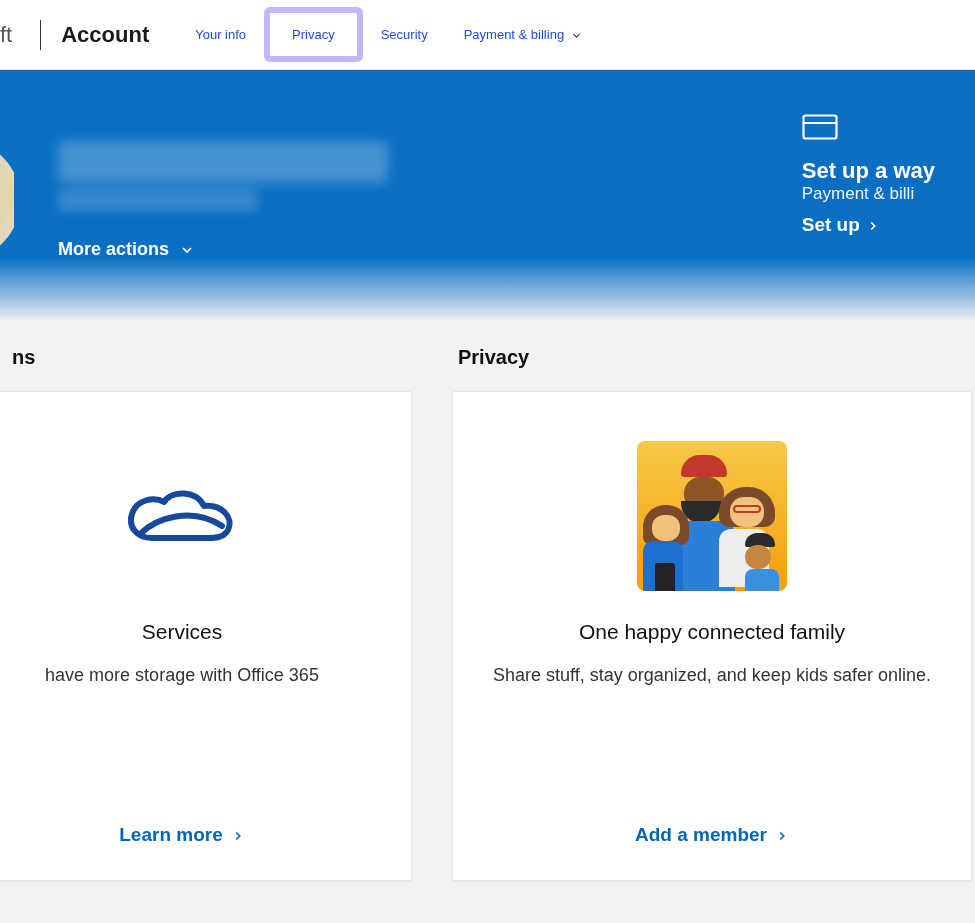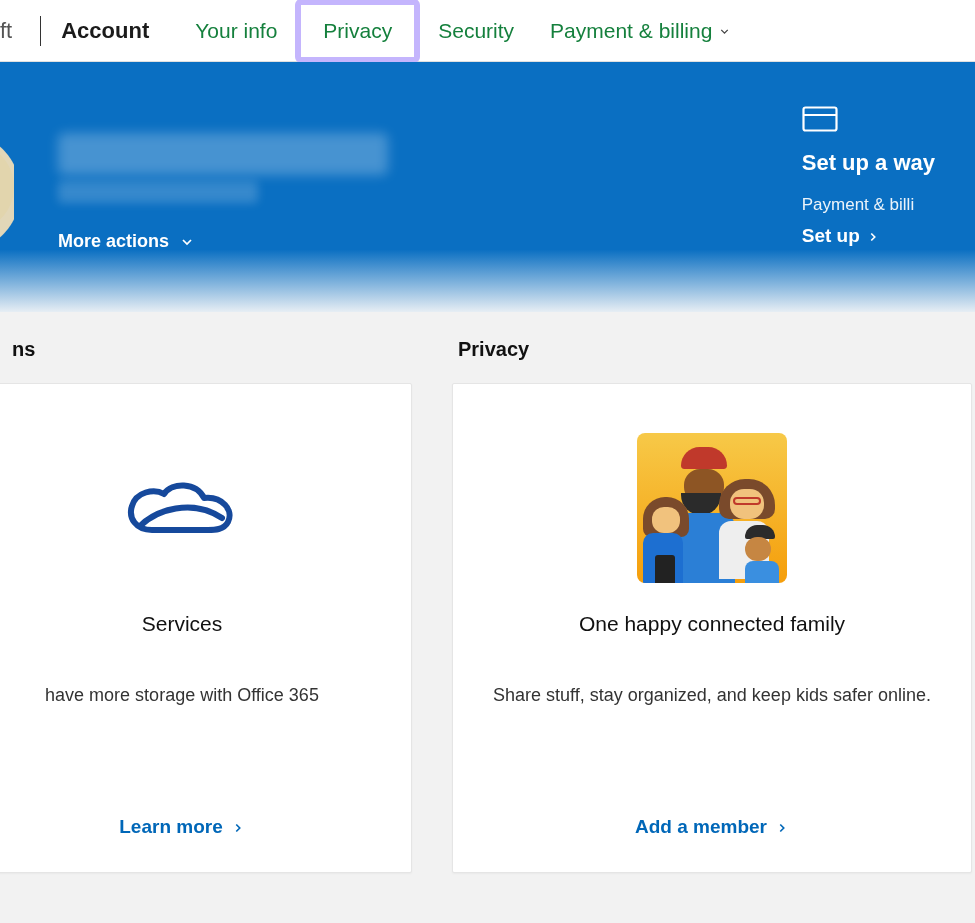--- a/index.html
+++ b/index.html
@@ -8,43 +8,43 @@
     background: #f2f2f2;
     color: #1b1b1b;
     width: 975px;
     height: 923px;
     overflow: hidden;
     position: relative;
   }
   
   .topbar {
     background: #fff;
-    height: 62px;
+    height: 70px;
     display: flex;
     align-items: center;
     padding-left: 0px;
     border-bottom: 1px solid #e0e0e0;
     position: relative;
   }
   .brand-frag {
     font-size: 22px;
     color: #555;
     padding: 0 4px 0 0;
   }
   .brand-divider {
     width:1px; height:30px; background:#333; margin: 0 20px 0 24px;
   }
   .brand-account {
     font-size: 22px;
     font-weight: 600;
     margin-right: 28px;
   }
   .nav-item {
-    font-size: 21px;
-    color: #15803d;
+    font-size: 13px;
+    color: #1d4ed8;
     padding: 18px 18px;
     cursor: pointer;
     display:flex;
     align-items:flex-start;
     gap:6px;
   }
   .nav-item.highlighted {
     border: 6px solid #c4b5fd;
     border-radius: 6px;
     padding: 14px 22px;
@@ -104,21 +104,21 @@
     cursor:pointer;
   }
   .hero-right{
     text-align:left;
     padding-top:4px;
   }
   .card-icon{
     margin-bottom:14px;
   }
   .setup-title{
-    font-size:22px;font-weight:700;margin-bottom:19px;
+    font-size:22px;font-weight:700;margin-bottom:0;
   }
   .setup-sub{
     font-size:17px;opacity:.92;margin-bottom:10px;
   }
   .setup-link{
     font-size:19px;font-weight:600;display:flex;align-items:center;gap:6px;cursor:pointer;margin-top:8px;
   }
   
   .content{
     padding: 26px 0 0 12px;
@@ -155,21 +155,20 @@
   }
   .card-image{
     height:160px;display:flex;align-items:center;justify-content:center;margin-bottom:24px;
   }
   .card-title{
     font-size:21px;font-weight:400;color:#111;margin-bottom:18px;
   }
   .card-desc{
     font-size:18px;color:#333;line-height:1.45;margin-bottom:auto;
     padding: 0 10px;
-    margin-top: 28px;
   }
   .card-action{
     font-size:19px;font-weight:600;color:#0067b8;
     display:flex;align-items:center;gap:8px;cursor:pointer;
     margin-top:40px;
   }
   .chev-svg{vertical-align:middle;}
   
   .family-ill{
     width:150px;height:150px;border-radius:8px;

